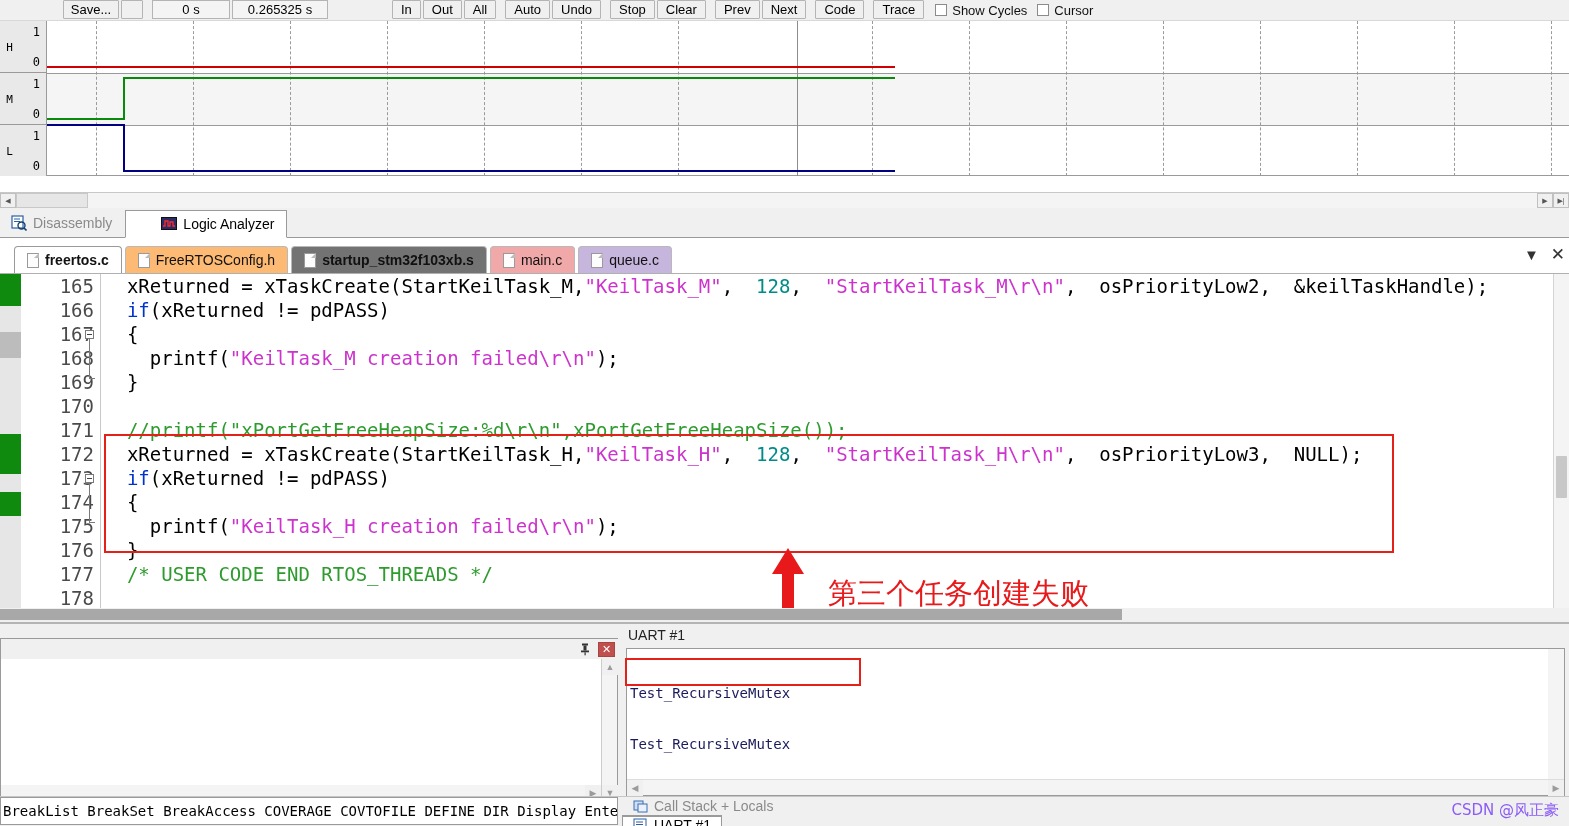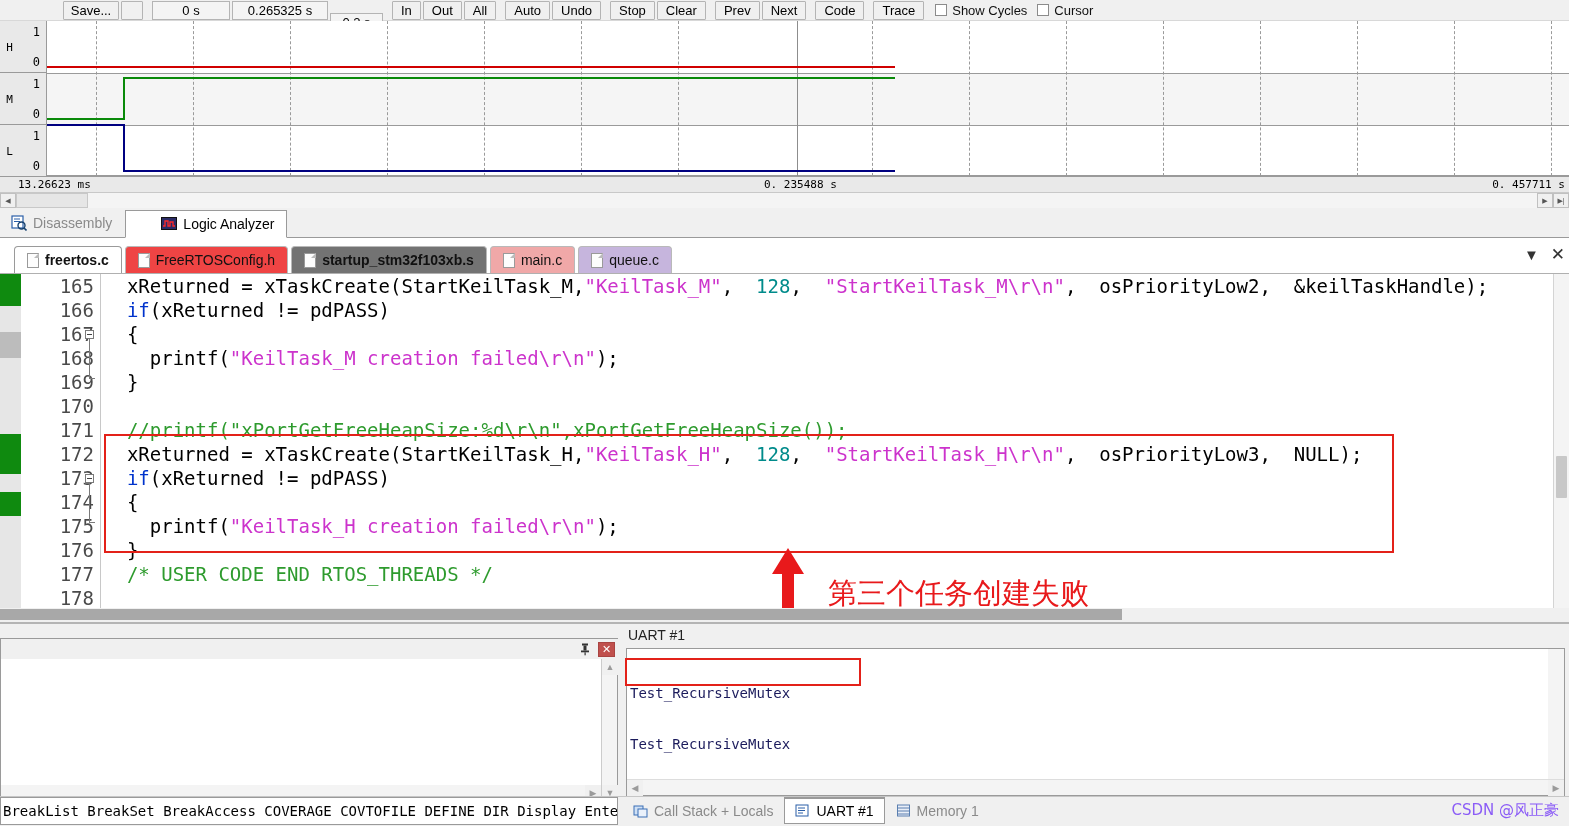--- a/index.html
+++ b/index.html
@@ -9,21 +9,21 @@
     overflow: hidden;
     background: #ffffff;
     font-family: "Liberation Sans", sans-serif;
   }
   #app { position: relative; width: 1569px; height: 826px; }
 
   
   .la-toolbar {
     position: absolute; left: 0; top: 0; width: 1569px; height: 21px;
     background: #f0f0f0;
-    display: flex; align-items: center;
+    display: flex; 
     font-size: 13px; color: #111;
     border-bottom: 1px solid #d8d8d8;
   }
   .tb-gap { width: 62px; height: 100%; }
   .tb-btn {
     border: 1px solid #b4b4b4; background: #f0f0f0;
     height: 19px; line-height: 17px; padding: 0 8px;
     margin: 0 1px; font-size: 13px; color: #000;
     display: inline-flex; align-items: center; justify-content: center;
     white-space: nowrap; border-radius: 1px;
@@ -262,21 +262,21 @@
     background: #f0f0f0; border-top: 1px solid #c6c6c6;
   }
   .cmd-field {
     position: absolute; left: 0; top: 0; width: 618px; height: 28px;
     background: #ffffff; border: 1px solid #9a9a9a;
     font-family: "DejaVu Sans Mono", monospace; font-size: 14px; color: #000;
     line-height: 26px; padding-left: 2px; white-space: nowrap; overflow: hidden;
   }
   .btabs {
     position: absolute; left: 622px; top: 0; height: 30px;
-    display: flex; align-items: flex-start;
+    display: flex; align-items: flex-start; flex-direction: column;
   }
   .btab {
     height: 27px; display: flex; align-items: center; gap: 5px;
     padding: 0 10px; font-size: 14px; color: #8a8a8a; background: #f0f0f0;
     border: 1px solid transparent;
   }
   .btab.active {
     background: #ffffff; color: #000; border: 1px solid #9a9a9a;
     border-top: 2px solid #9a9a9a; font-weight: normal;
   }
@@ -370,25 +370,20 @@
       <div class="la-cursor" style="left:750px;"></div>
 
       <svg width="1522" height="155" style="position:absolute;left:0;top:0;">
         <polyline points="0,46 848,46" fill="none" stroke="#d00000" stroke-width="2"></polyline>
         <polyline points="0,98 77,98 77,57 848,57" fill="none" stroke="#0a8a0a" stroke-width="2"></polyline>
         <polyline points="0,104 77,104 77,150 848,150" fill="none" stroke="#000080" stroke-width="2"></polyline>
       </svg>
     </div>
   </div>
 
-  <div class="la-time">
-    <span style="left:18px;">13.26623 ms</span>
-    <span style="left:764px;">0. 235488 s</span>
-    <span style="right:4px;">0. 457711 s</span>
-  </div>
 
   <div class="la-hscroll">
     <div class="sb-arrow">◀</div>
     <div class="sb-track">
       <div class="sb-thumb-h" style="width:72px;"></div>
     </div>
     <div class="sb-arrow">▶</div>
     <div class="sb-arrow">▶|</div>
   </div>
 
@@ -414,21 +409,21 @@
       </span>
       <span>Logic Analyzer</span>
     </div>
   </div>
 
   <div class="file-tabs">
     <div class="ftab active" style="background:#ffffff;">
       <span class="doc-ic"></span>
       <span>freertos.c</span>
     </div>
-    <div class="ftab" style="background:#ef4444;">
+    <div class="ftab" style="background:#fdba74;">
       <span class="doc-ic"></span>
       <span>FreeRTOSConfig.h</span>
     </div>
     <div class="ftab" style="background:#737373;font-weight:bold;">
       <span class="doc-ic"></span>
       <span>startup_stm32f103xb.s</span>
     </div>
     <div class="ftab" style="background:#f0a8a8;">
       <span class="doc-ic"></span>
       <span>main.c</span>

